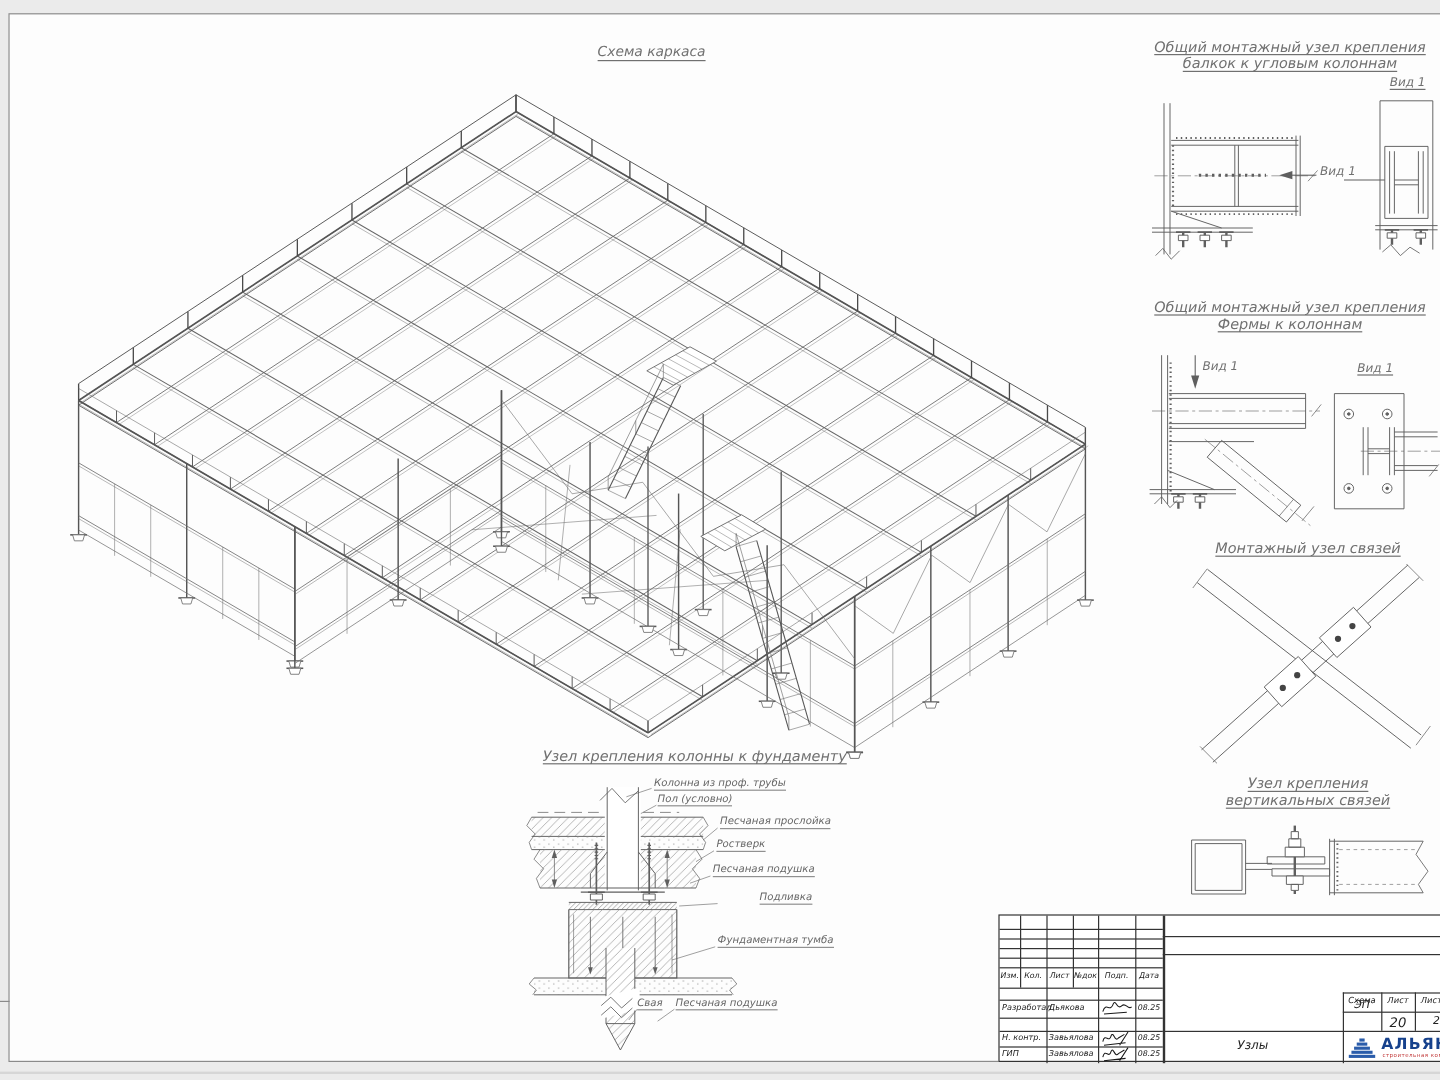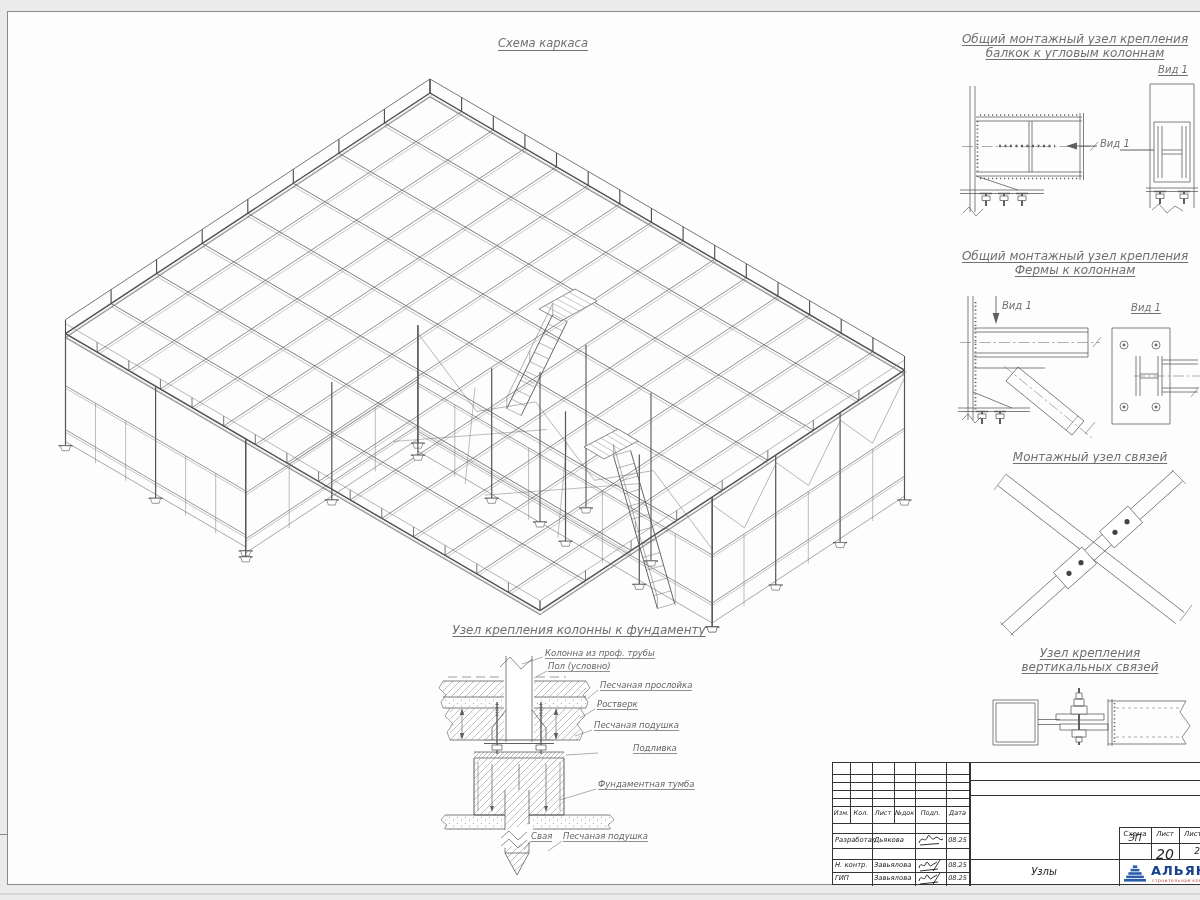--- a/index.html
+++ b/index.html
@@ -538,21 +538,21 @@
     <path d="M2,9 C4,1 7,11 9,4 C11,0 12,10 15,6 L20,3 M3,12 L21,10 M16,12 L23,1" stroke="#1a1a1a" stroke-width="0.9" fill="none"></path>
   </svg>
   <svg style="position:absolute;left:84px;top:109px;" width="28" height="13" viewBox="0 0 28 13">
     <path d="M2,9 C4,1 7,11 9,4 C11,0 12,10 15,6 L20,3 M3,12 L21,10 M16,12 L23,1" stroke="#1a1a1a" stroke-width="0.9" fill="none"></path>
   </svg>
 
   <div class="tbtxt" style="left:286px;top:67px;width:32px;font-size:7px;">Схема</div>
   <div class="tbtxt" style="left:318px;top:67px;width:28px;font-size:7px;">Лист</div>
   <div class="tbtxt" style="left:346px;top:67px;width:36px;font-size:7px;">Листов</div>
   <div class="tbtxt" style="left:286px;top:70px;width:32px;font-size:9px;">ЭП</div>
-  <div class="tbtxt" style="left:318px;top:83px;width:28px;font-size:14px;">20</div>
+  <div class="tbtxt" style="left:318px;top:83px;width:28px;font-size:11px;">20</div>
   <div class="tbtxt" style="left:346px;top:83px;width:36px;font-size:9px;">2</div>
 
   <div class="tbtxt" style="left:136px;top:103px;width:150px;font-size:10px;">Узлы</div>
 
   <svg style="position:absolute;left:290px;top:98px;" width="24" height="22" viewBox="0 0 24 22">
     <rect x="1" y="18" width="22" height="2.6" fill="#2a5caa"></rect>
     <rect x="3.2" y="14.6" width="17.6" height="2.6" fill="#2a5caa"></rect>
     <rect x="5.4" y="11.2" width="13.2" height="2.6" fill="#2a5caa"></rect>
     <rect x="7.6" y="7.8" width="8.8" height="2.6" fill="#2a5caa"></rect>
     <rect x="9.8" y="4.4" width="4.4" height="2.6" fill="#2a5caa"></rect>

